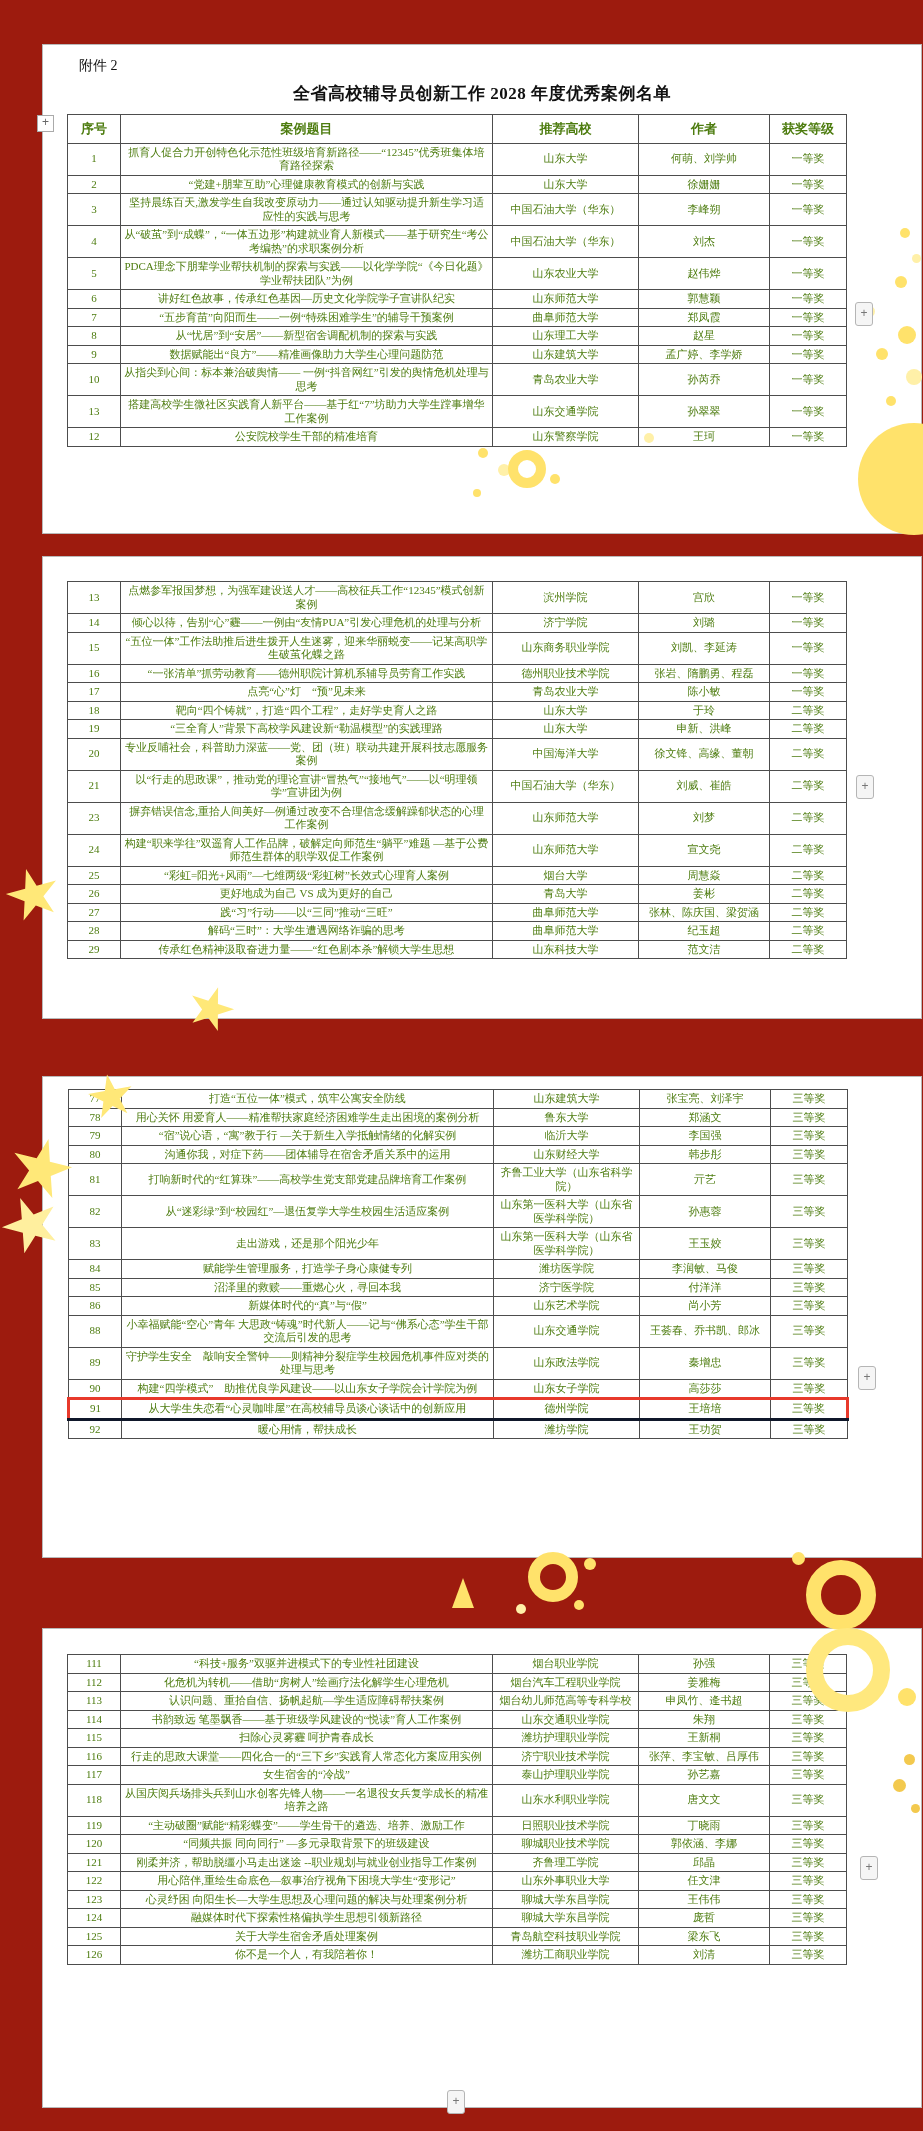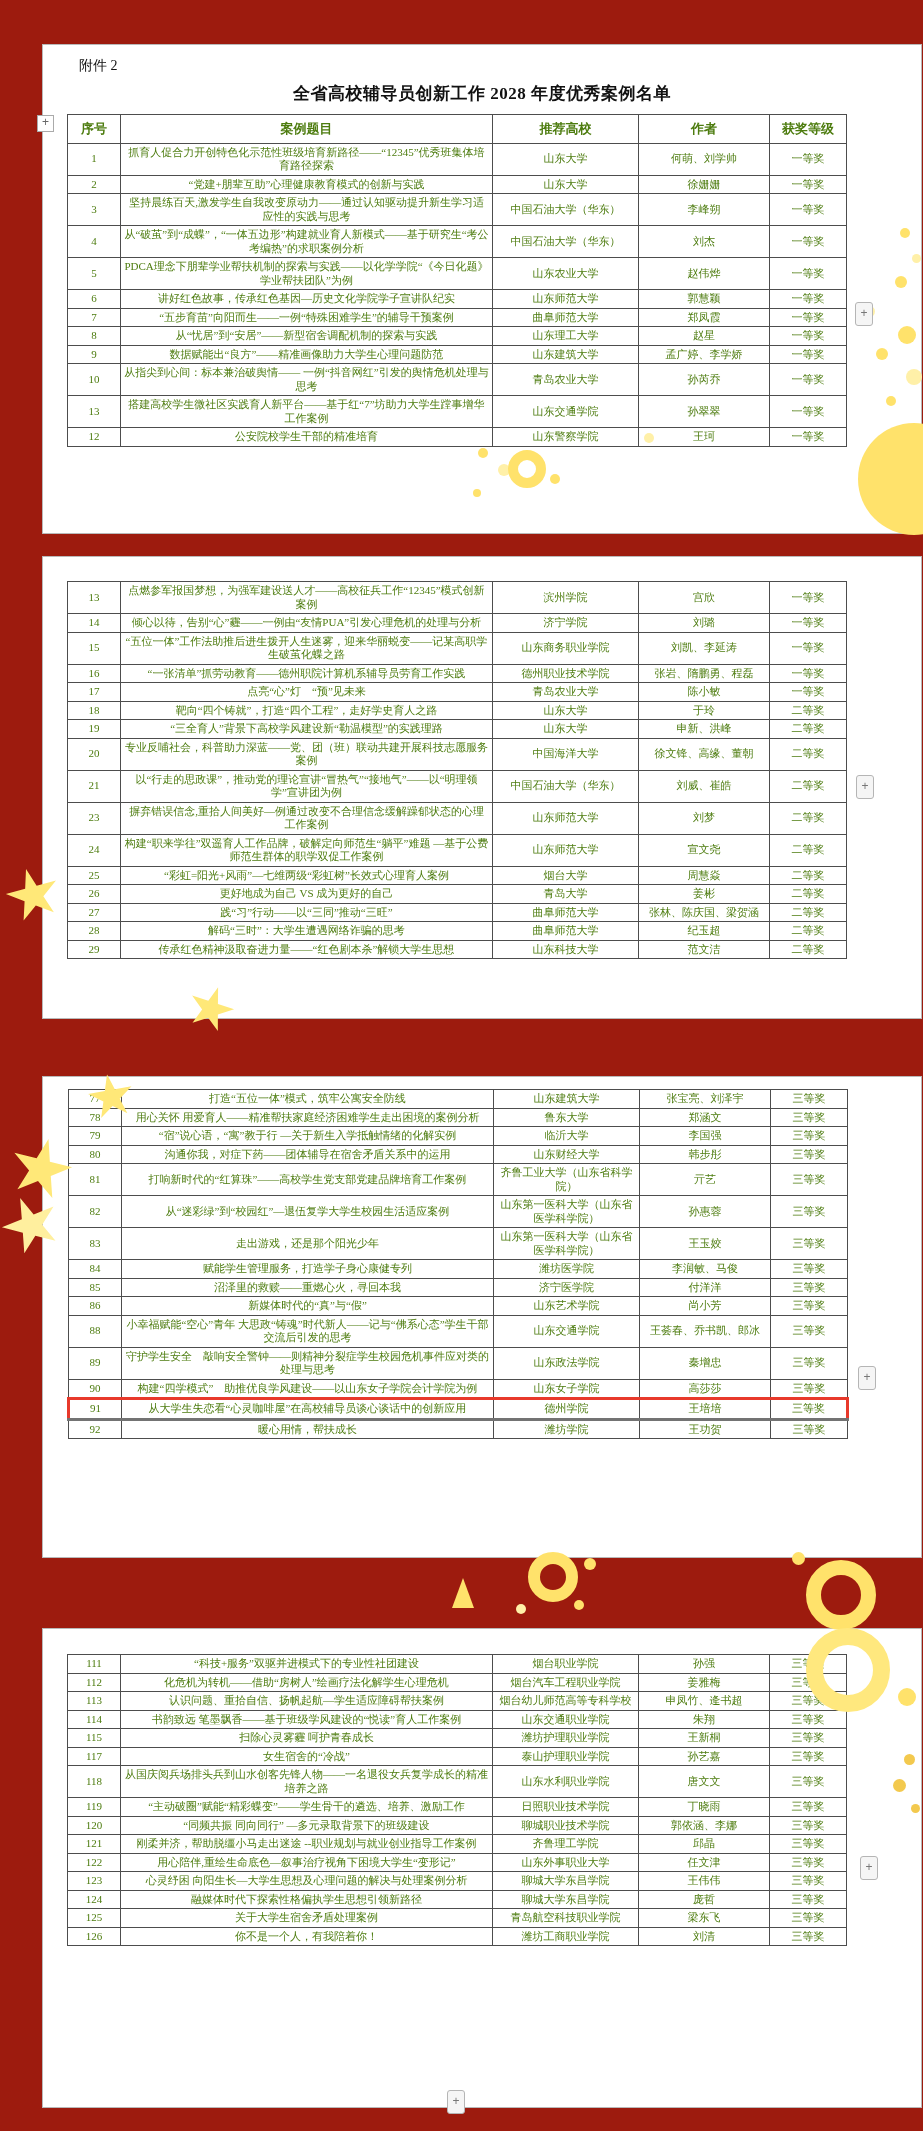--- a/index.html
+++ b/index.html
@@ -24,21 +24,21 @@
   #page1 table{margin-top:9px;}
   #page2 table{margin-top:24px;}
   #page3 table{margin-top:12px;}
   #page4 table{margin-top:25px;}
   th,td{border:1px solid #4d4d4d;text-align:center;vertical-align:middle;
     padding:2px 3px;font-size:11px;line-height:13.5px;}
   th{font-size:13px;font-weight:bold;padding:7px 2px;}
   td:nth-child(1){font-family:"Liberation Serif",serif;}
 
   
-  .hl td{border-top:3px solid #e8392b;border-bottom:3px solid #737373;}
+  .hl td{border-top:3px solid #e8392b;border-bottom:3px solid #0f172a;}
   .hl td:first-child{border-left:3px solid #e8392b;}
   .hl td:last-child{border-right:3px solid #e8392b;}
 
   
   .dot{position:absolute;border-radius:50%;background:#ffe26b;z-index:6;}
   .dot.pale{background:#fff0a8;}
   .dot.deep{background:#f3c94e;}
   .donut{position:absolute;border-radius:50%;border:10px solid #ffe26b;background:transparent;z-index:6;box-sizing:border-box;}
   .star{position:absolute;background:#ffe878;z-index:6;
     clip-path:polygon(50% 0%,61% 35%,98% 35%,68% 57%,79% 91%,50% 70%,21% 91%,32% 57%,2% 35%,39% 35%);}
@@ -450,20 +450,27 @@
             <td>三等奖</td>
           </tr>
           <tr>
             <td>115</td>
             <td>扫除心灵雾霾 呵护青春成长</td>
             <td>潍坊护理职业学院</td>
             <td>王新桐</td>
             <td>三等奖</td>
           </tr>
           <tr>
+            <td>116</td>
+            <td>行走的思政大课堂——四化合一的“三下乡”实践育人常态化方案应用实例</td>
+            <td>济宁职业技术学院</td>
+            <td>张萍、李宝敏、吕厚伟</td>
+            <td>三等奖</td>
+          </tr>
+          <tr>
             <td>117</td>
             <td>女生宿舍的“冷战”</td>
             <td>泰山护理职业学院</td>
             <td>孙艺嘉</td>
             <td>三等奖</td>
           </tr>
           <tr>
             <td>118</td>
             <td>从国庆阅兵场排头兵到山水创客先锋人物——一名退役女兵复学成长的精准培养之路</td>
             <td>山东水利职业学院</td>

